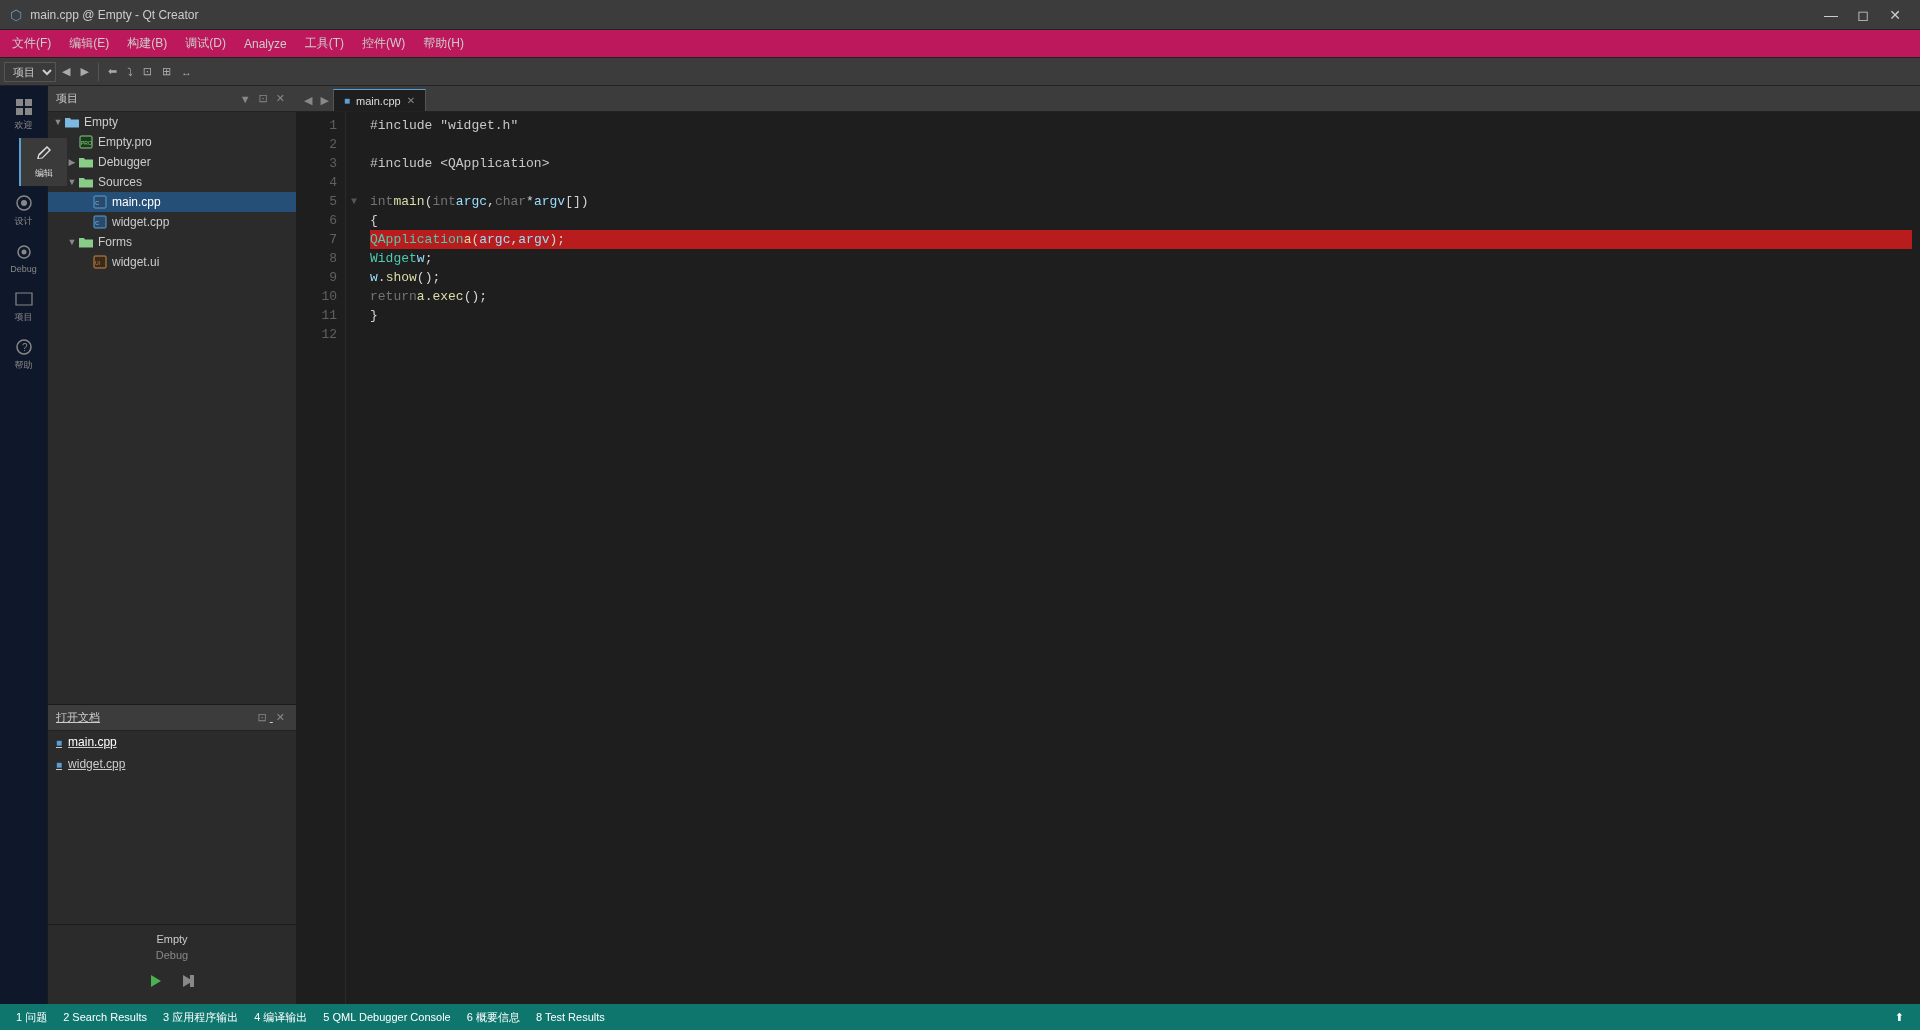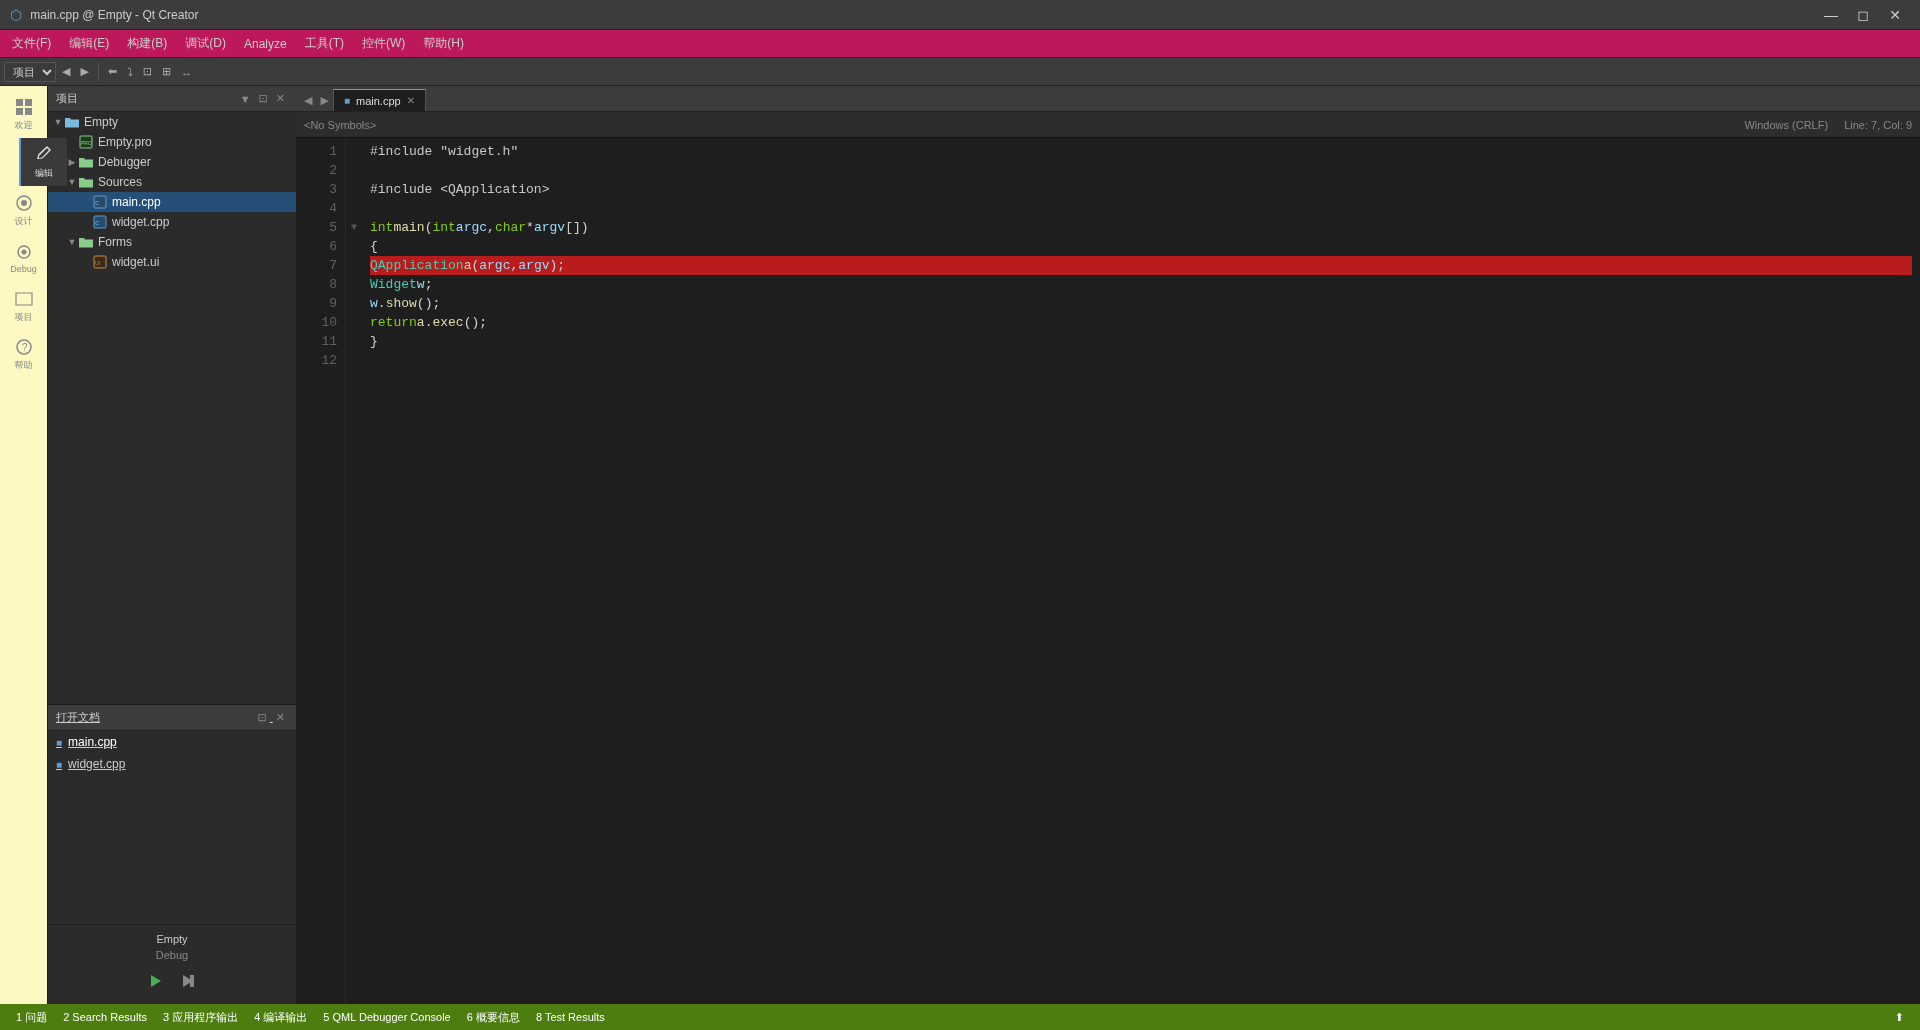--- a/index.html
+++ b/index.html
@@ -43,21 +43,21 @@
 
     
     #main-layout {
       display: flex;
       height: calc(1030px - 30px - 28px - 26px - 28px);
     }
 
     
     #sidebar-icons {
       width: 48px;
-      background: #fef9c3;
+      background: #0f172a;
       display: flex;
       flex-direction: column;
       align-items: center;
       padding-top: 4px;
       border-right: 1px solid #1a1a1a;
     }
     .sidebar-icon-item {
       width: 48px;
       height: 48px;
       display: flex;
@@ -238,32 +238,32 @@
     }
     #code-content {
       flex: 1;
       padding: 4px 8px;
       background: #1e1e1e;
       line-height: 19px;
       overflow-y: auto;
       white-space: pre;
     }
     .code-line { height: 19px; display: flex; align-items: center; }
-    .kw { color: #84cc16; }
+    .kw { color: #737373; }
     .cls { color: #4ec9b0; }
     .fn { color: #dcdcaa; }
     .var { color: #9cdcfe; }
     .inc { color: #c8c8c8; }
     .punct { color: #d4d4d4; }
     .line-highlighted { background: #b91c1c; text-align: right; }
 
     
     #statusbar {
       height: 26px;
-      background: #4d7c0f;
+      background: #0f766e;
       display: flex;
       align-items: flex-start;
       padding: 0 8px;
       gap: 16px;
       font-size: 11px;
       color: #fff;
     }
     .status-tab {
       padding: 0 8px;
       height: 26px;
@@ -528,27 +528,20 @@
     <div id="tab-bar">
       <button class="tab-nav-btn">◀</button>
       <button class="tab-nav-btn">▶</button>
       <div class="tab active-tab">
         <span style="color:#5a9fd4; font-size:10px;">■</span>
         <span>main.cpp</span>
         <span class="tab-close">✕</span>
       </div>
     </div>
 
-    <div id="editor-topbar">
-      <span>&lt;No Symbols&gt;</span>
-      <div style="display:flex; gap:16px; align-items:center;">
-        <span>Windows (CRLF)</span>
-        <span>Line: 7, Col: 9</span>
-      </div>
-    </div>
 
     <div id="code-editor">
       <div id="line-numbers">
           <div>1</div>
           <div>2</div>
           <div>3</div>
           <div>4</div>
           <div>5</div>
           <div>6</div>
           <div>7</div>

